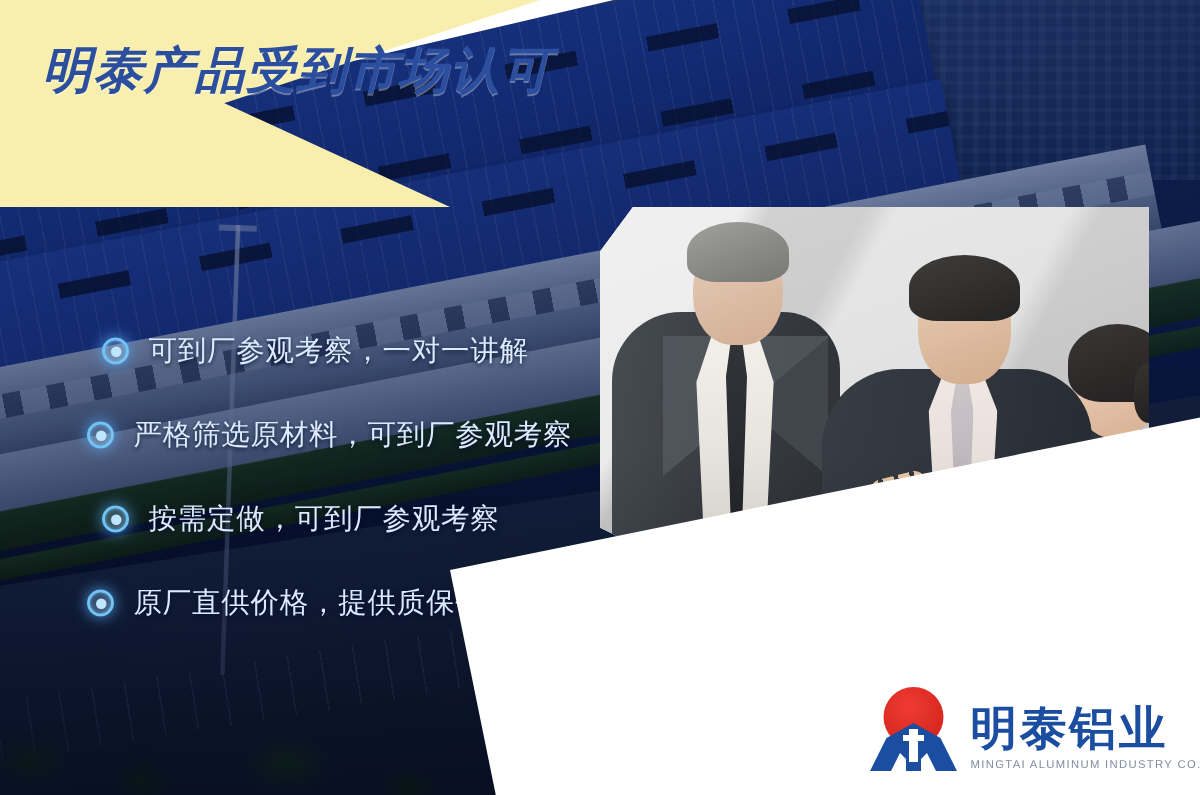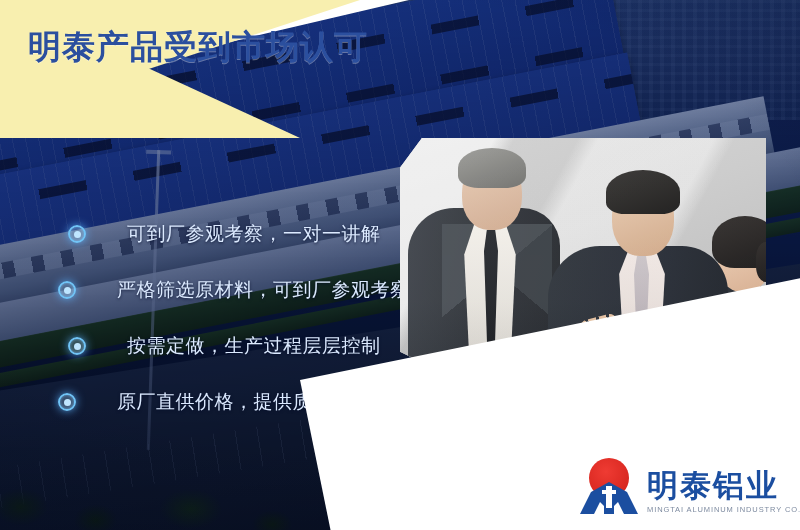--- a/index.html
+++ b/index.html
@@ -138,28 +138,28 @@
     clip-path:polygon(0 0, 0 100%, 100% 100%);
   }
 
   .title{
     position:absolute; left:28px; top:25px;
     font-size:33px; font-weight:700; letter-spacing:1px;
     color:#2b4f9e;
     font-family:"Liberation Sans","DejaVu Sans",sans-serif;
     text-shadow:0 1px 0 rgba(255,255,255,.35);
     white-space:nowrap;
+    font-style:italic;
   }
 
   
   .bullets{ position:absolute; left:58px; top:206px; width:340px; }
   .bullet{
     display:flex; align-items:center;
     height:56px;
-    gap:28px;
   }
   .bullet .dot{
     position:relative; width:18px; height:18px; flex:0 0 18px;
     border-radius:50%;
     border:2px solid #6fc4f7;
     box-shadow:0 0 10px rgba(90,175,255,.85), 0 0 4px rgba(140,205,255,.9) inset;
     margin-right:13px;
   }
   .bullet .dot:after{
     content:""; position:absolute; left:50%; top:50%;
@@ -398,21 +398,21 @@
     <div class="bullet i1">
       <span class="dot"></span>
       <span class="txt">可到厂参观考察，一对一讲解</span>
     </div>
     <div class="bullet">
       <span class="dot"></span>
       <span class="txt">严格筛选原材料，可到厂参观考察</span>
     </div>
     <div class="bullet i3">
       <span class="dot"></span>
-      <span class="txt">按需定做，生产过程层层控制</span>
+      <span class="txt">按需定做，可到厂参观考察</span>
     </div>
     <div class="bullet">
       <span class="dot"></span>
       <span class="txt">原厂直供价格，提供质保书</span>
     </div>
   </div>
 
   <div class="photo">
     <div class="photo-bg"></div>
 

